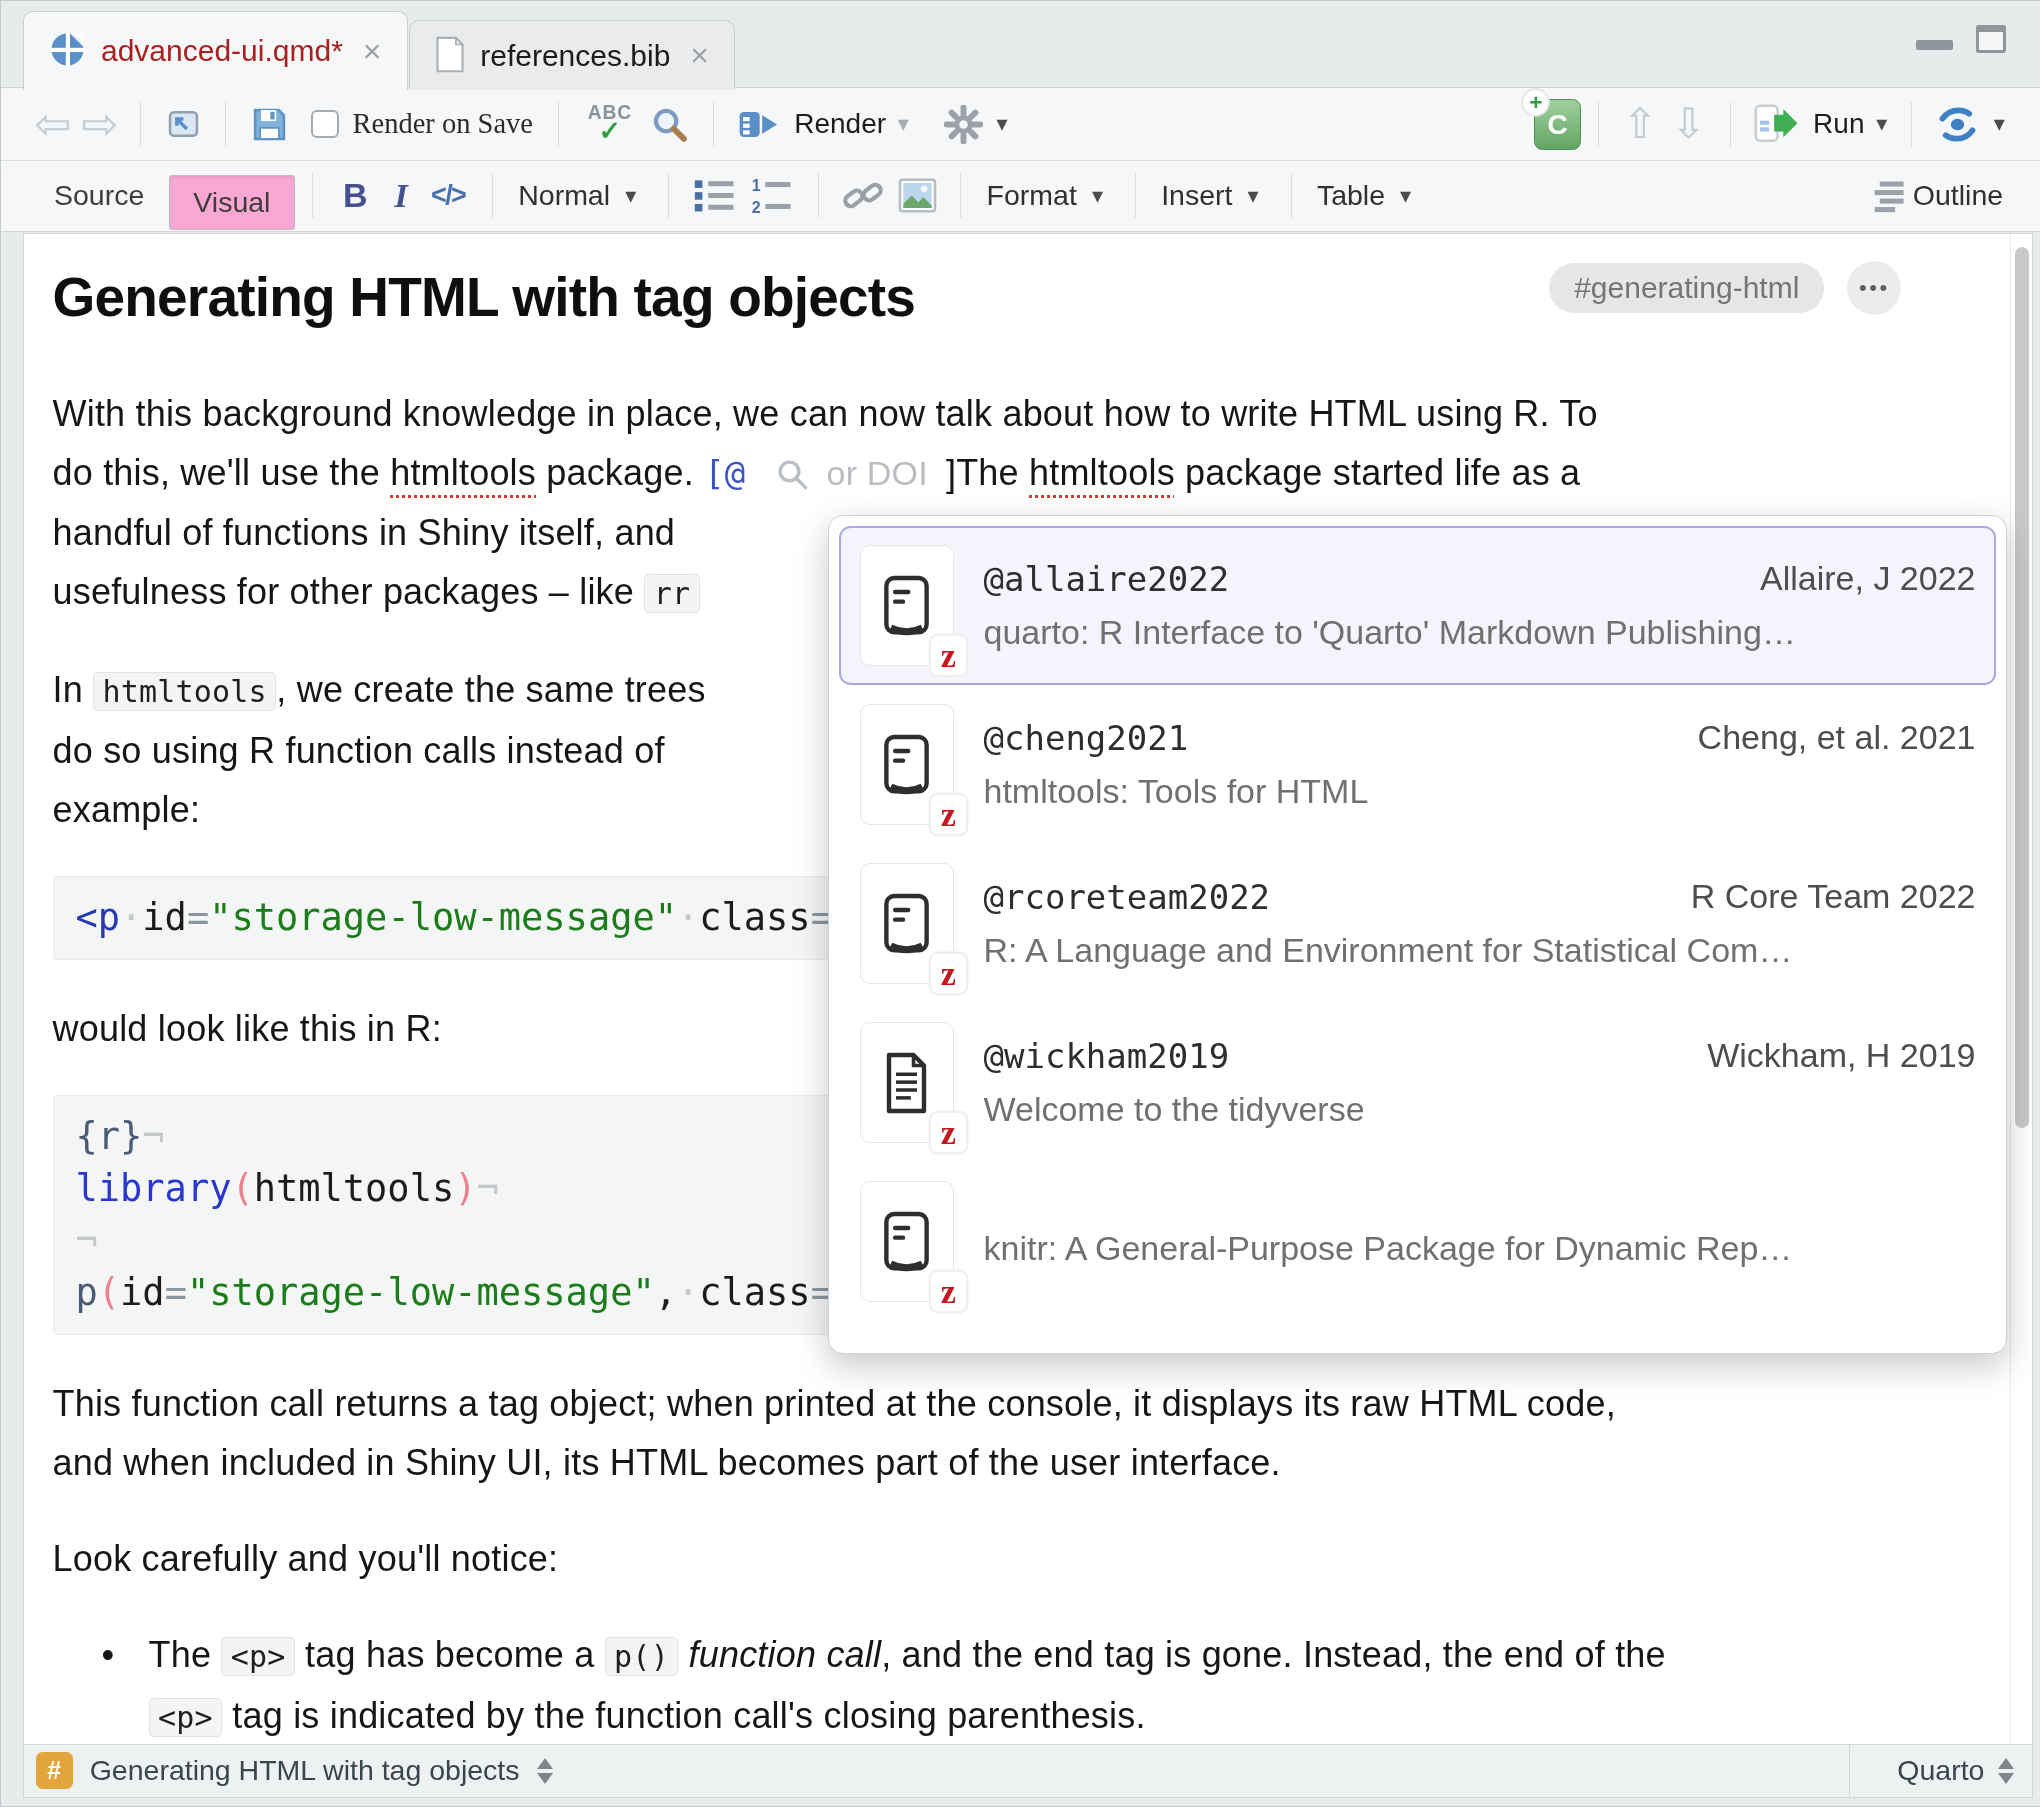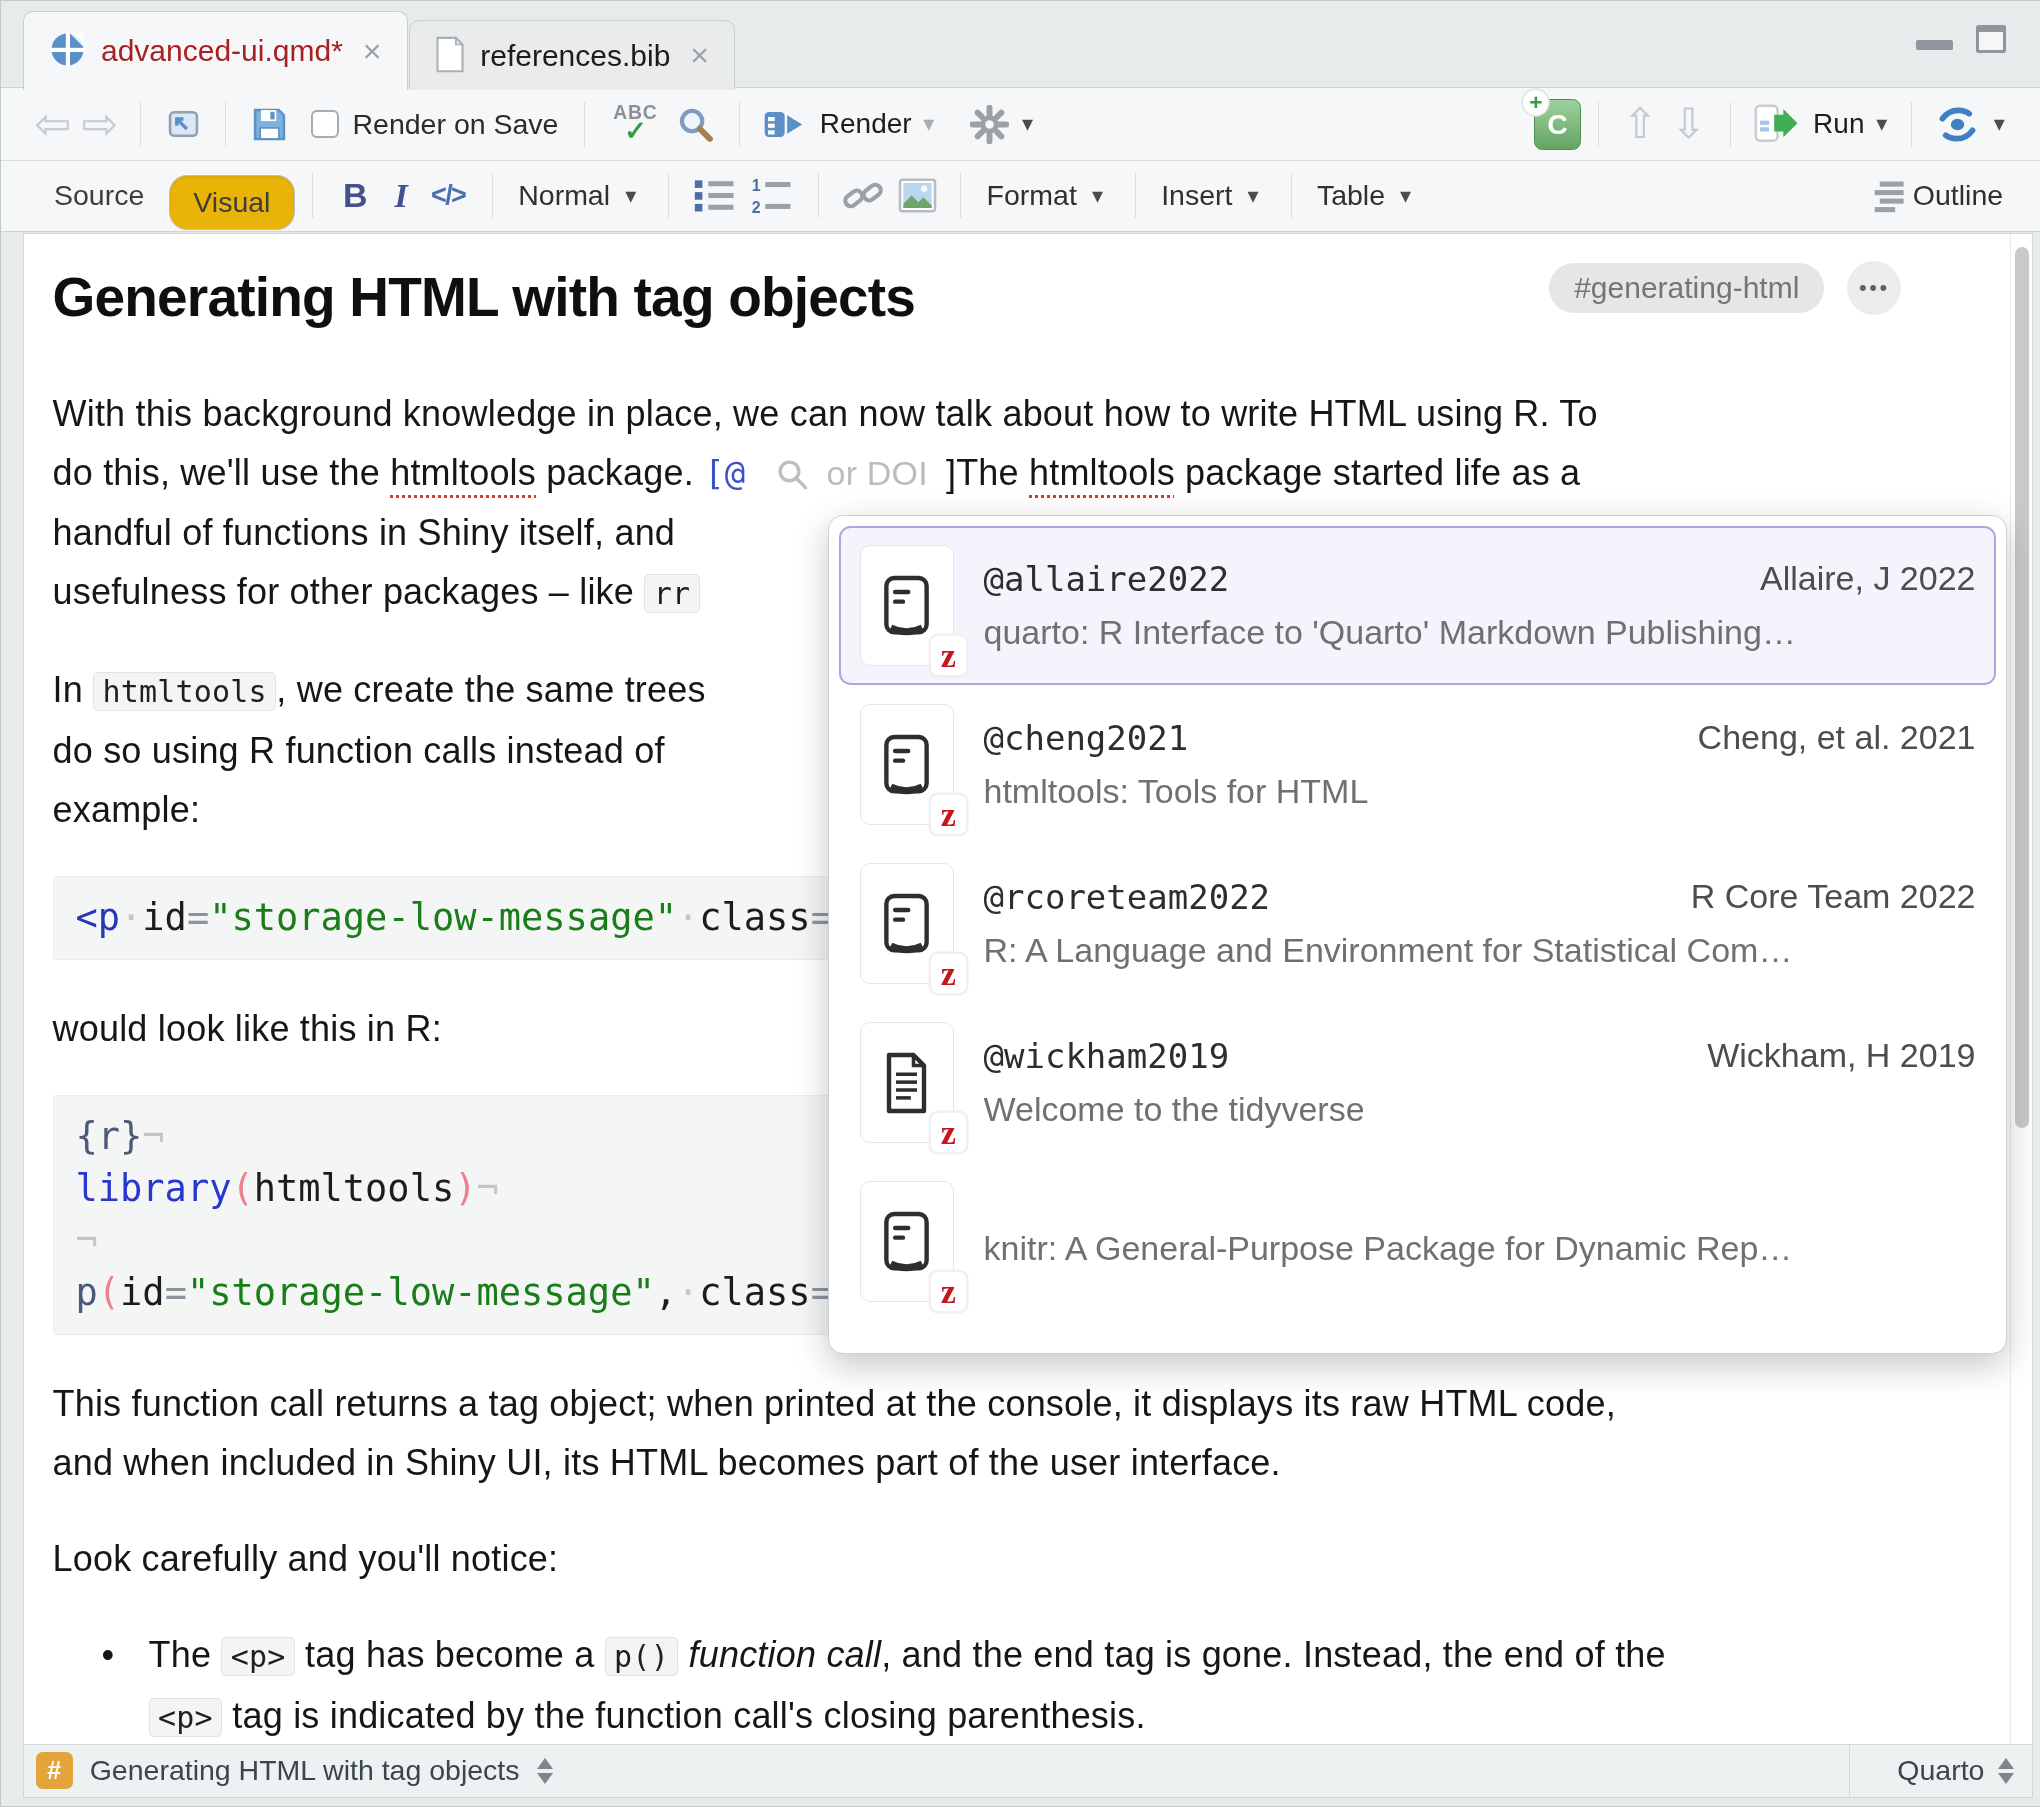--- a/index.html
+++ b/index.html
@@ -27,33 +27,33 @@
   .formatbar{position:absolute;top:159px;left:0;right:0;height:72px;background:#f6f7f8;border-bottom:0.8px solid #cfd3d5;
     display:flex;align-items:center;padding:0 28.5px;box-sizing:border-box;}
   .vsep{width:0.8px;height:45px;background:#dcdfe1;margin:0 17px;flex:none;}
   .spacer{flex:1;}
   .nav-arrow{font-size:44px;color:#c6ccd1;padding:0 5px;cursor:pointer;line-height:1;}
   .nav-arrow2{font-size:42px;color:#c3c9ce;padding:0 6.7px;cursor:pointer;line-height:1;}
   .tb-icon{display:inline-flex;align-items:center;justify-content:center;padding:0 6.7px;cursor:pointer;}
   .tb-label{font-size:28px;color:#1d1d1d;margin:0 5px;cursor:pointer;}
   .caret{font-size:22px;color:#4c4c4c;margin:0 6.7px;cursor:pointer;}
   .caret.dim{color:#a7adb2;}
-  .chk{display:inline-flex;align-items:center;gap:13.4px;margin:0 8.4px 0 15px;cursor:pointer;}
+  .chk{display:inline-flex;align-items:center;gap:13.4px;margin:0 8.4px 0 15px;cursor:pointer;font-family:Liberation Serif, serif;}
   .chk .box{width:28.5px;height:28.5px;background:#fff;border:2.5px solid #a4abb1;border-radius:5.9px;box-sizing:border-box;}
   .chk span:last-child{font-size:28.5px;color:#2b2b2b;}
   .abc{display:flex;flex-direction:column;align-items:center;line-height:1;margin:0 11.7px;cursor:pointer;}
   .abc-top{font-size:19.3px;color:#8a9198;font-weight:bold;letter-spacing:0.8px;}
   .abc-check{color:#2f9e44;font-size:27px;font-weight:bold;margin-top:-3.4px;}
   .chunk-icon{position:relative;width:45px;height:49px;background:linear-gradient(#9ed09e,#63a563);border:1.7px solid #4f8f4f;
     border-radius:8.4px;color:#fff;font-weight:bold;font-size:28.5px;display:flex;align-items:center;justify-content:center;cursor:pointer;}
   .chunk-badge{position:absolute;top:-10px;left:-11.7px;width:25px;height:25px;border-radius:50%;background:#fff;color:#2f9e44;
     font-size:22.7px;font-weight:bold;display:flex;align-items:center;justify-content:center;box-shadow:0 0 0 1.7px #e3e6e8;line-height:1;}
 
   .mode-btn{font-size:28.5px;color:#3d3d3d;padding:10px 23.5px;cursor:pointer;border:0.8px solid transparent;}
-  .mode-btn.selected{background:#eab308;border:0.8px solid #b9bfc4;border-radius:18px;box-shadow:inset 0 1.7px 2.5px rgba(0,0,0,.08);margin-top:14px;}
+  .mode-btn.selected{background:#f9a8d4;border:0.8px solid #b9bfc4;border-radius:3px;box-shadow:inset 0 1.7px 2.5px rgba(0,0,0,.08);margin-top:14px;}
   .fmt-b{font-weight:bold;color:#44518c;font-size:34px;padding:0 13.4px;cursor:pointer;}
   .fmt-i{font-style:italic;font-family:"Liberation Serif",serif;color:#44518c;font-size:34px;font-weight:600;padding:0 13.4px;cursor:pointer;}
   .fmt-code{color:#4a6faf;font-weight:bold;font-size:27px;letter-spacing:-1.7px;padding:0 10px;cursor:pointer;}
   .dropdown{display:inline-flex;align-items:center;gap:8.4px;cursor:pointer;padding:0 8.4px;}
   .dropdown .dd-label{font-size:28.5px;color:#303030;}
   .outline-group{display:inline-flex;align-items:center;gap:6px;cursor:pointer;padding-right:8.4px;}
   .outline-label{font-size:28.5px;color:#303030;}
 
   
   .pane{position:absolute;top:232px;left:22px;right:6.7px;bottom:8.4px;background:#fff;border:0.8px solid #d2d6d8;

